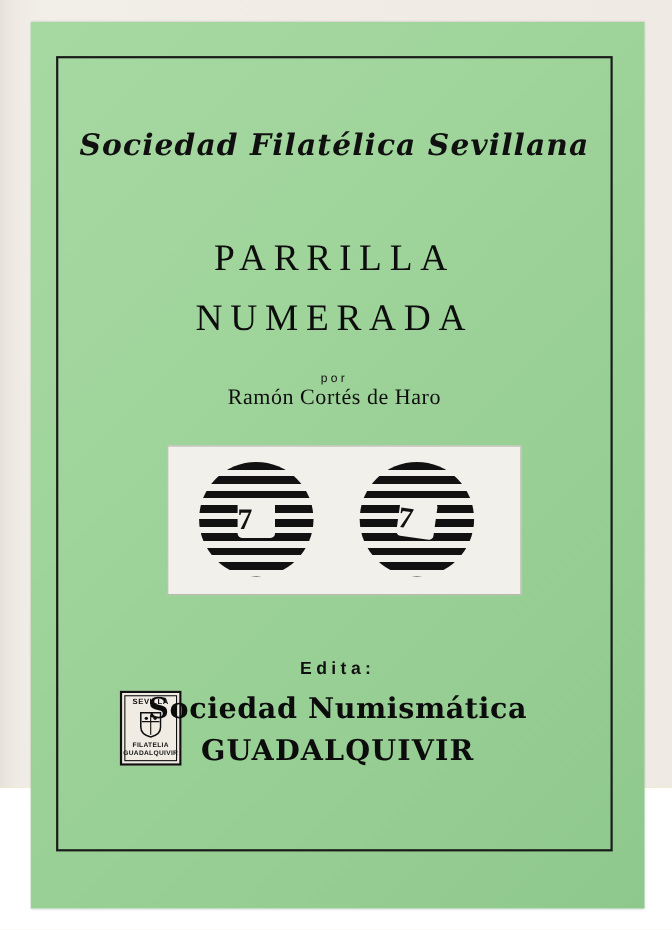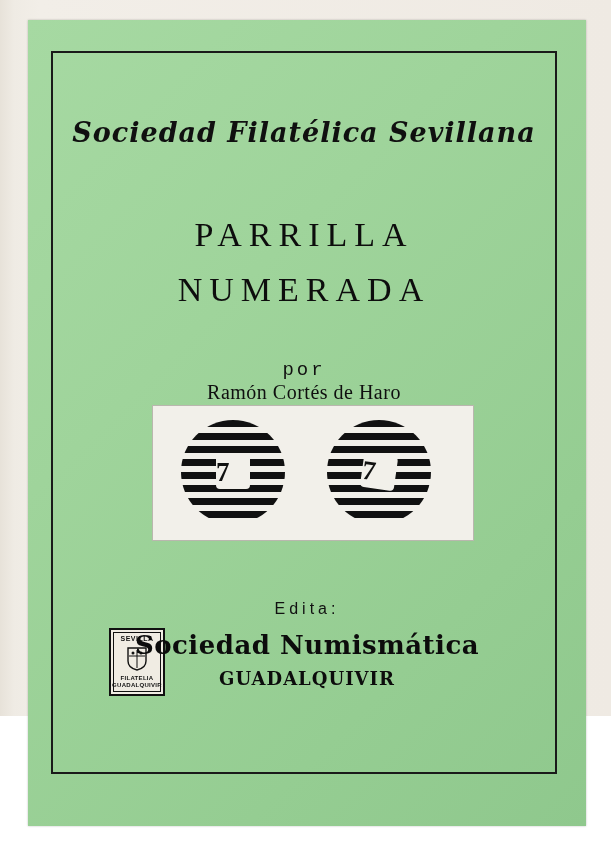--- a/index.html
+++ b/index.html
@@ -70,23 +70,23 @@
     font-size: 34px;
     letter-spacing: 7px;
     color: #0d0d0d;
     line-height: 1.45;
   }
   .title .line2 {
     display: block;
     margin-top: 6px;
   }
   .por {
-    margin-top: 44px;
-    font-family: Liberation Mono, monospace;
-    font-size: 19px;
+    margin-top: 23px;
+    font-family: Liberation Sans, sans-serif;
+    font-size: 11px;
     letter-spacing: 3px;
     color: #111;
   }
   .author {
     font-family: "Liberation Serif", serif;
     font-size: 20px;
     letter-spacing: 0.5px;
     color: #0f0f0f;
   }
   .stamp-box {
@@ -138,36 +138,36 @@
     position: absolute;
     left: 0;
     right: 0;
     top: 580px;
     text-align: center;
   }
   .edita-label {
     font-family: "Liberation Sans", sans-serif;
     font-size: 16px;
     letter-spacing: 4px;
-    font-weight: 400;
+    font-weight: 700;
     color: #111;
   }
   .publisher1 {
     margin-top: 12px;
     font-family: "DejaVu Serif", serif;
     font-weight: 700;
     font-size: 26px;
     letter-spacing: 0.5px;
     color: #0c0c0c;
   }
   .publisher2 {
     margin-top: 8px;
     font-family: "DejaVu Serif", serif;
     font-weight: 700;
-    font-size: 18px;
+    font-size: 26px;
     letter-spacing: 1px;
     color: #0c0c0c;
   }
   .logo {
     position: absolute;
     left: 81px;
     top: 608px;
     width: 56px;
     height: 68px;
     border: 2px solid #111;

